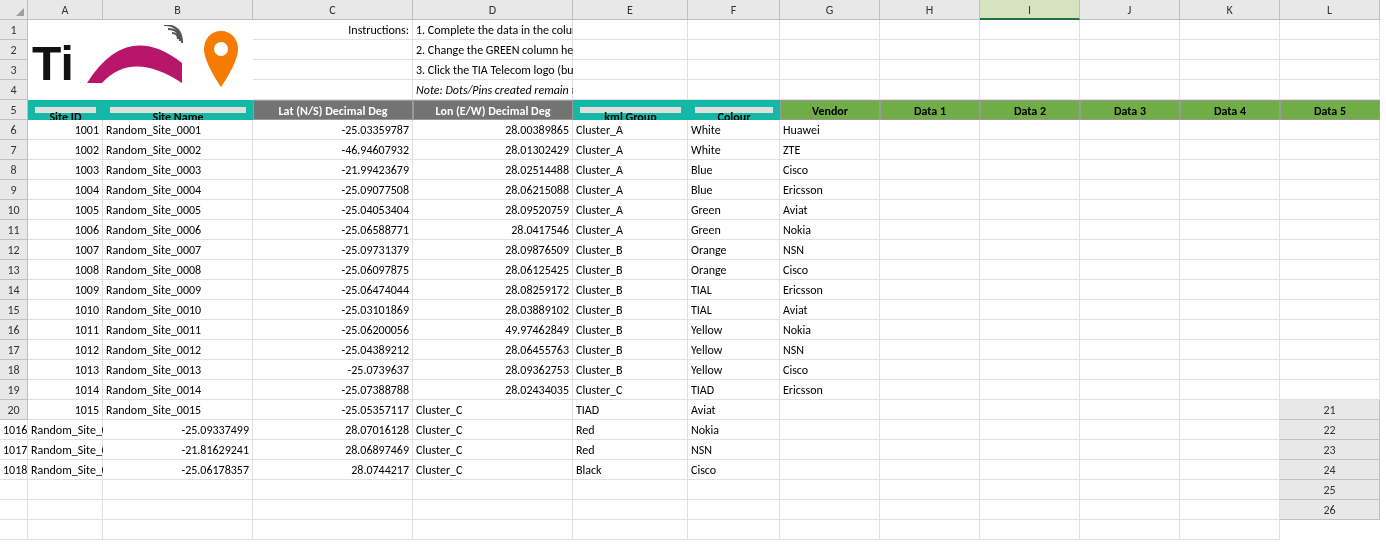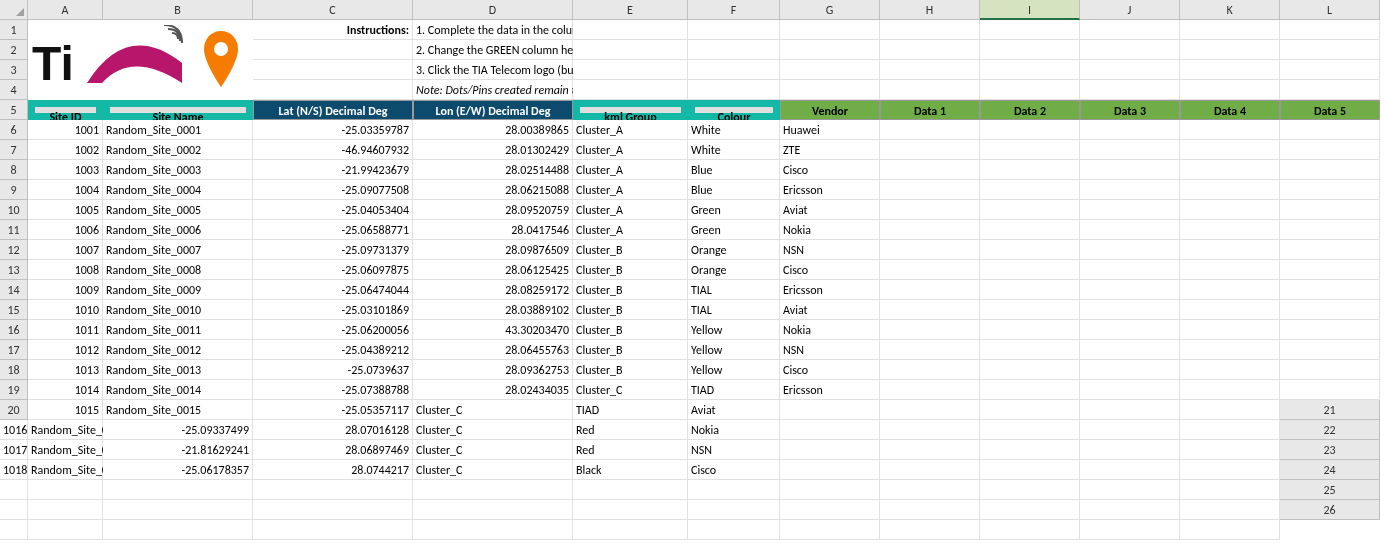--- a/index.html
+++ b/index.html
@@ -60,30 +60,30 @@
     border-bottom: 1px solid #e0e0e0;
     height: 20px;
     line-height: 20px;
     padding: 0 3px;
     white-space: nowrap;
     overflow: visible;
     background:#fff;
     position: relative;
   }
   .cell.right { text-align: right; }
-  .cell.bold { font-weight: bold; }
+  .cell.bold { font-weight: normal; }
   .cell.italic { font-style: italic; }
   .hdr-grey {
     background:#dfdfdf;
     font-weight:bold;
     text-align:center;
     border:7px solid #14b8a6;
   }
   .hdr-red {
-    background:#0c4a6e;
+    background:#737373;
     color:#fff;
     font-weight:bold;
     text-align:center;
     border:1px solid #999;
   }
   .hdr-green {
     background:#70ad47;
     color:#000000;
     font-weight:bold;
     text-align:center;
@@ -318,21 +318,21 @@
     <div class="cell">Aviat</div>
     <div class="cell"></div>
     <div class="cell"></div>
     <div class="cell"></div>
     <div class="cell"></div>
     <div class="cell"></div>
     <div class="rowhead">16</div>
     <div class="cell right">1011</div>
     <div class="cell">Random_Site_0011</div>
     <div class="cell right">-25.06200056</div>
-    <div class="cell right">43.30203470</div>
+    <div class="cell right">49.97462849</div>
     <div class="cell">Cluster_B</div>
     <div class="cell">Yellow</div>
     <div class="cell">Nokia</div>
     <div class="cell"></div>
     <div class="cell"></div>
     <div class="cell"></div>
     <div class="cell"></div>
     <div class="cell"></div>
     <div class="rowhead">17</div>
     <div class="cell right">1012</div>

